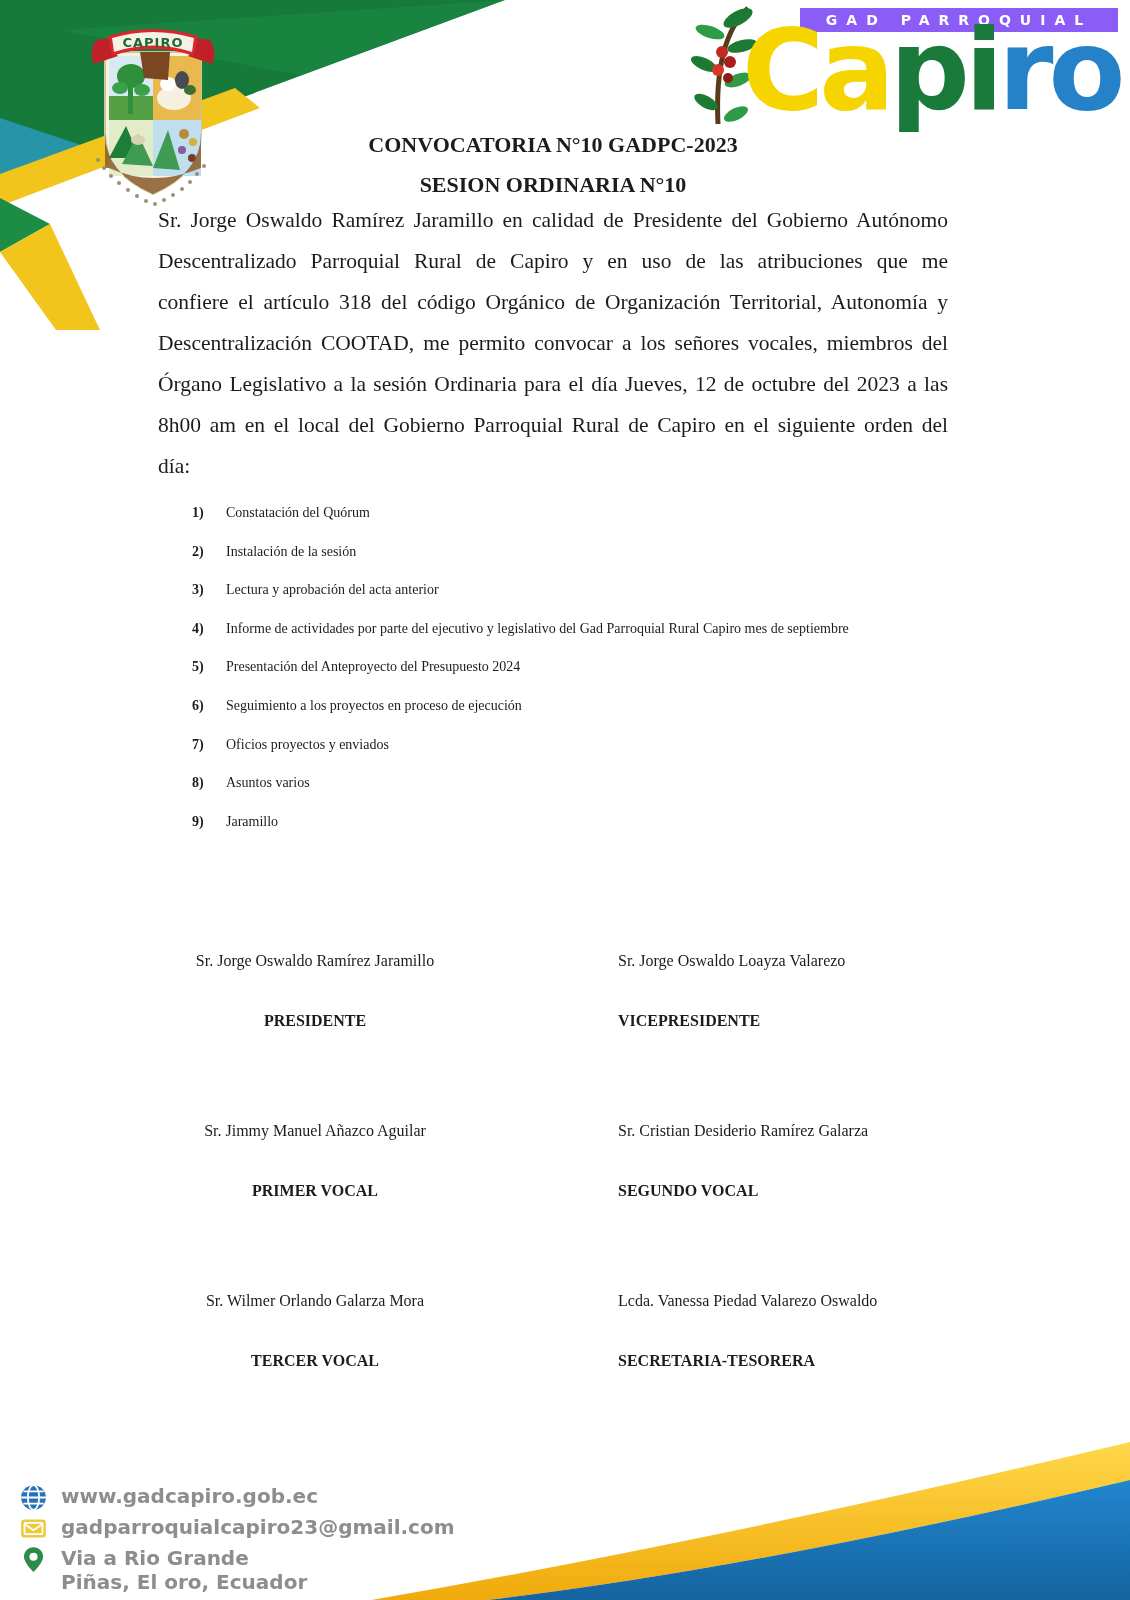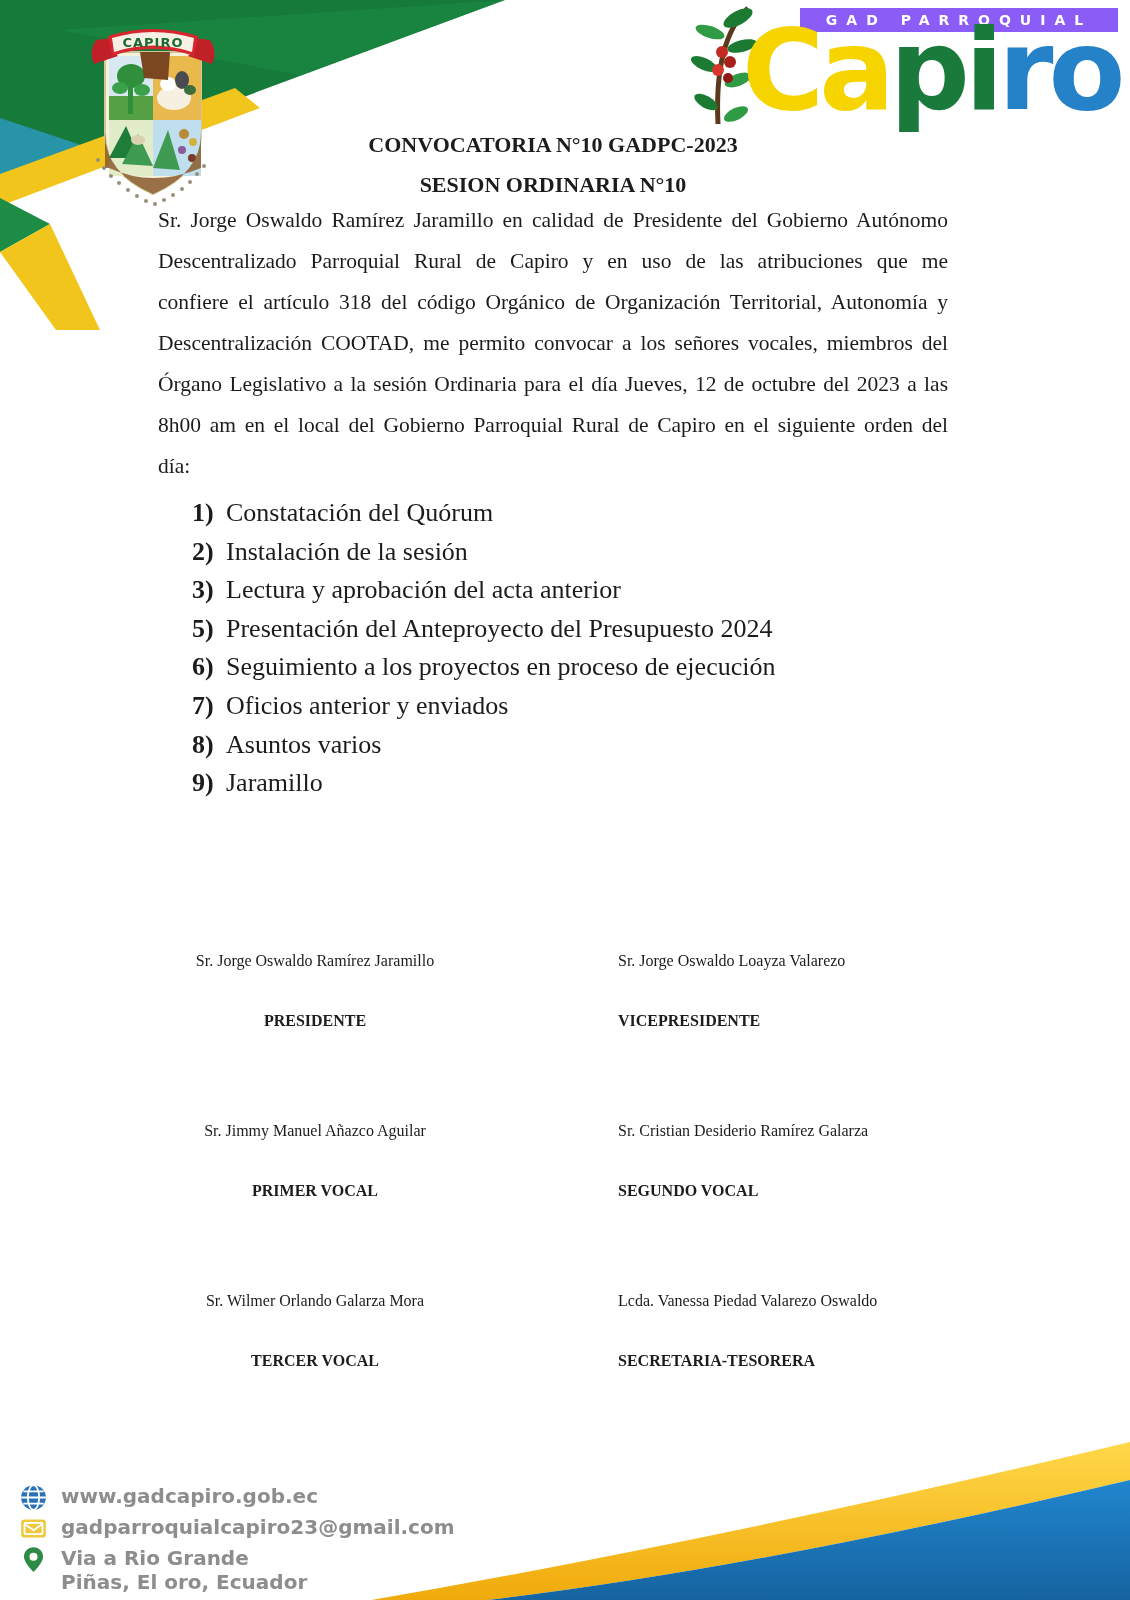--- a/index.html
+++ b/index.html
@@ -29,21 +29,21 @@
     position:absolute; left:158px; width:790px; text-align:center;
     font-weight:bold; font-size:22px;
   }
   .doc-title { top:132px; }
   .doc-subtitle { top:172px; }
   .para { position:absolute; left:158px; top:200px; width:790px;
           font-size:21.5px; line-height:41px; }
   .pline { text-align:justify; text-align-last:justify; }
   .pline-last { text-align:left; }
   .agenda { position:absolute; left:192px; top:494px; width:756px;
-            font-size:26px; line-height:38.6px; }
+            font-size:14px; line-height:38.6px; }
   .agenda-item { padding-left:34px; text-align:justify; }
   .agenda-num { display:inline-block; width:34px; margin-left:-34px;
                 font-weight:bold; }
   
   .sig-row { position:absolute; left:0; width:1130px; height:30px;
              font-size:16px; }
   .sig-left  { position:absolute; left:140px; width:350px; text-align:center; }
   .sig-right { position:absolute; left:618px; width:372px; text-align:left; }
   .sig-title { font-weight:bold; }
   
@@ -163,27 +163,30 @@
     <div class="agenda-item">
       <span class="agenda-num">1)</span><span>Constatación del Quórum</span>
     </div>
     <div class="agenda-item">
       <span class="agenda-num">2)</span><span>Instalación de la sesión</span>
     </div>
     <div class="agenda-item">
       <span class="agenda-num">3)</span><span>Lectura y aprobación del acta anterior</span>
     </div>
     <div class="agenda-item">
+      <span class="agenda-num">4)</span><span>Informe de actividades por parte del ejecutivo y legislativo del Gad Parroquial Rural Capiro mes de septiembre</span>
+    </div>
+    <div class="agenda-item">
       <span class="agenda-num">5)</span><span>Presentación del Anteproyecto del Presupuesto 2024</span>
     </div>
     <div class="agenda-item">
       <span class="agenda-num">6)</span><span>Seguimiento a los proyectos en proceso de ejecución</span>
     </div>
     <div class="agenda-item">
-      <span class="agenda-num">7)</span><span>Oficios anterior y enviados</span>
+      <span class="agenda-num">7)</span><span>Oficios proyectos y enviados</span>
     </div>
     <div class="agenda-item">
       <span class="agenda-num">8)</span><span>Asuntos varios</span>
     </div>
     <div class="agenda-item">
       <span class="agenda-num">9)</span><span>Jaramillo</span>
     </div>
   </div>
 
   <div class="sig-row" style="top:952px">

